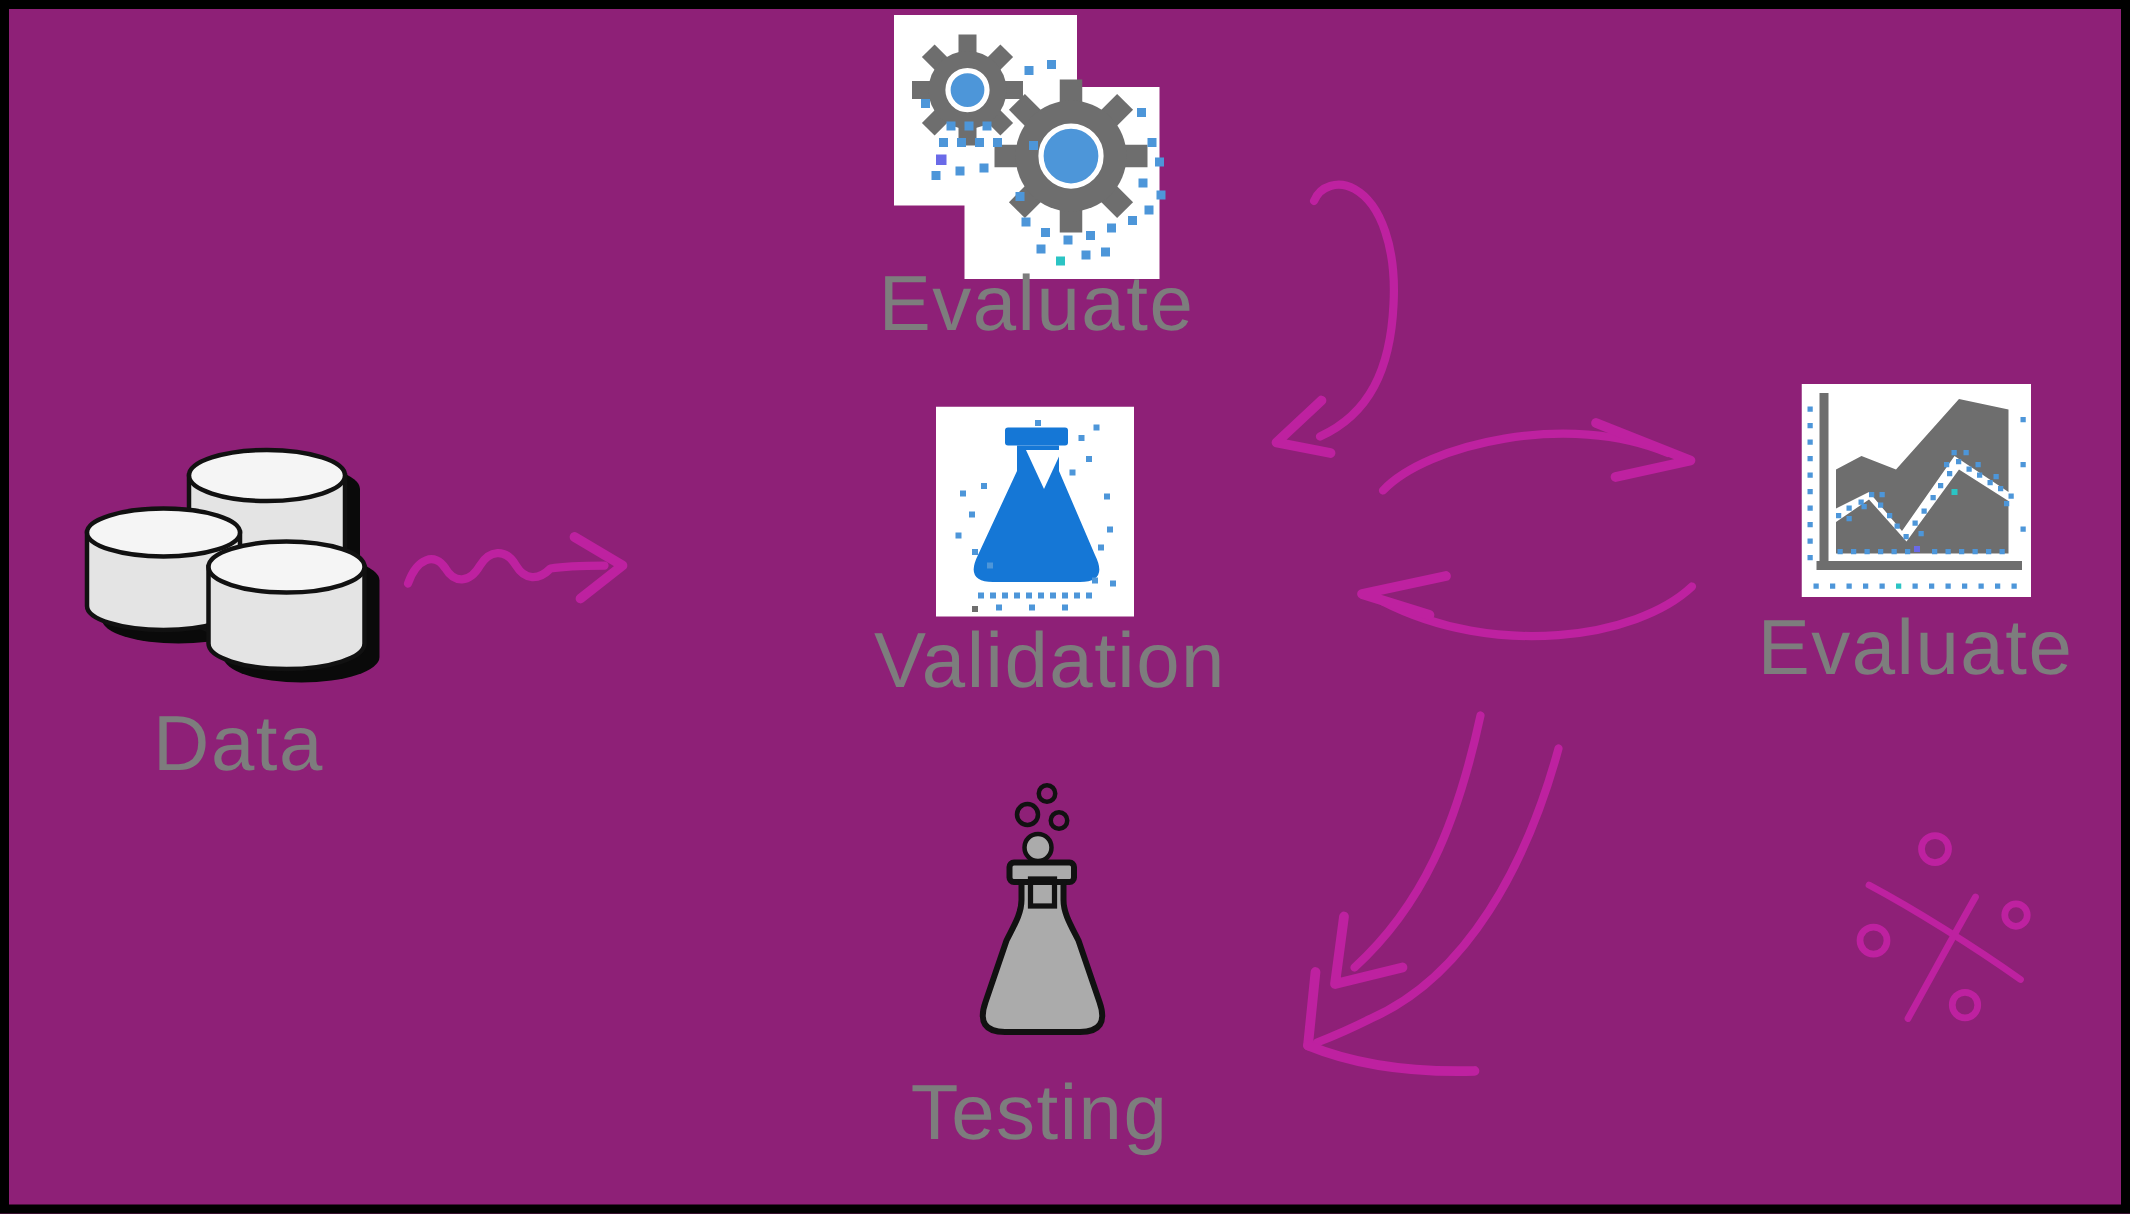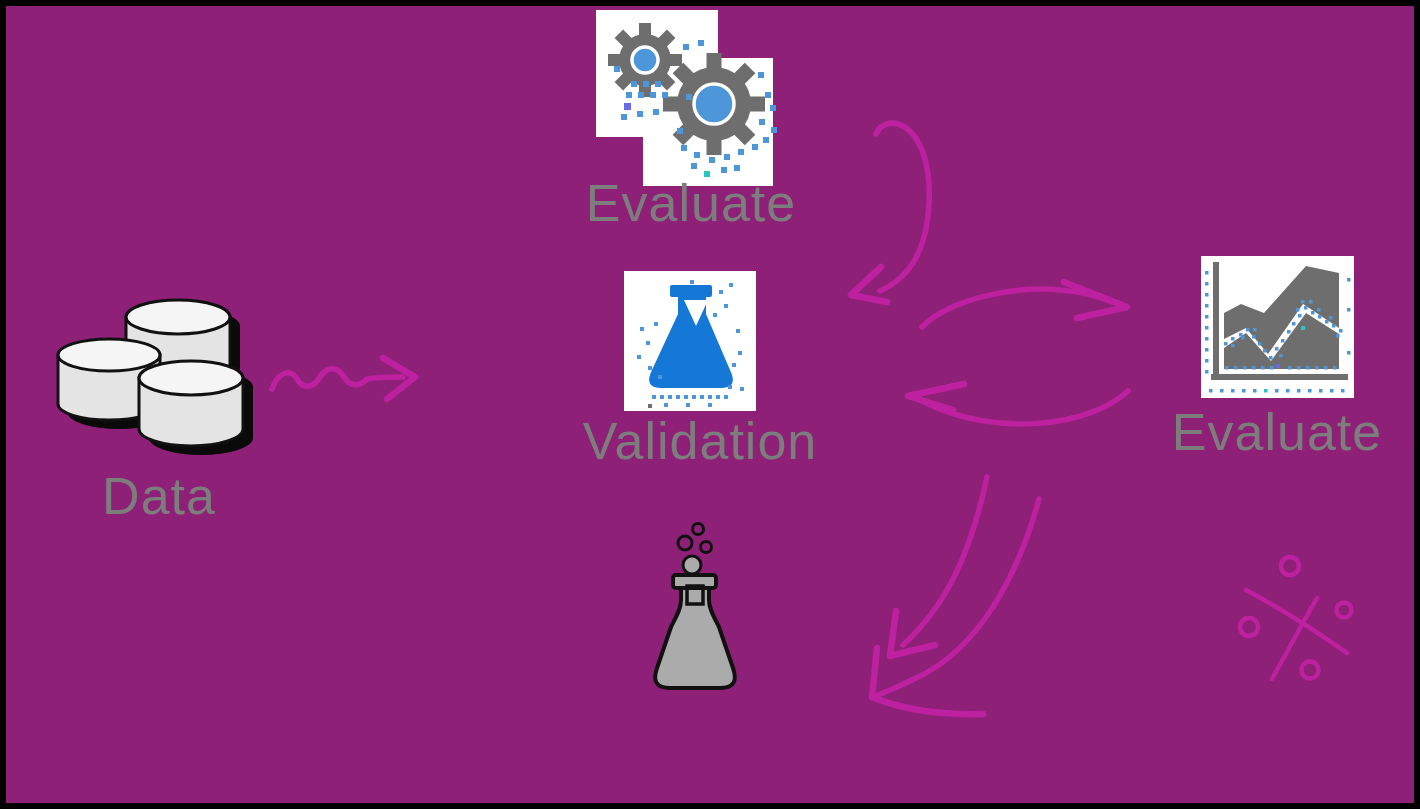--- a/index.html
+++ b/index.html
@@ -305,14 +305,15 @@
   <svg class="abs" style="left:643px;top:505px" width="100" height="210" viewBox="0 0 100 210">
     <circle class="bubble" cx="49" cy="18" r="5.5"></circle>
     <circle class="bubble" cx="36" cy="32" r="7"></circle>
     <circle class="bubble" cx="57" cy="36" r="5.5"></circle>
     <circle class="bubble-fill" cx="43" cy="54" r="9"></circle>
     <rect class="flaskgray" x="24" y="64" width="43" height="13" rx="3"></rect>
     <path class="flaskgray" d="M32,77 L32,89 C32,98 27,106 22,116 L8,157 Q1,177 21,177 L71,177 Q91,177 84,157
              L70,116 C65,106 60,98 60,89 L60,77 Z"></path>
     <rect x="38" y="75" width="16" height="18" fill="none" stroke="var(--ink)" stroke-width="3.5"></rect>
   </svg>
+  <div class="node-label" style="left:687px;top:706px">Testing</div>
 
 </div>
 
 </body></html>

